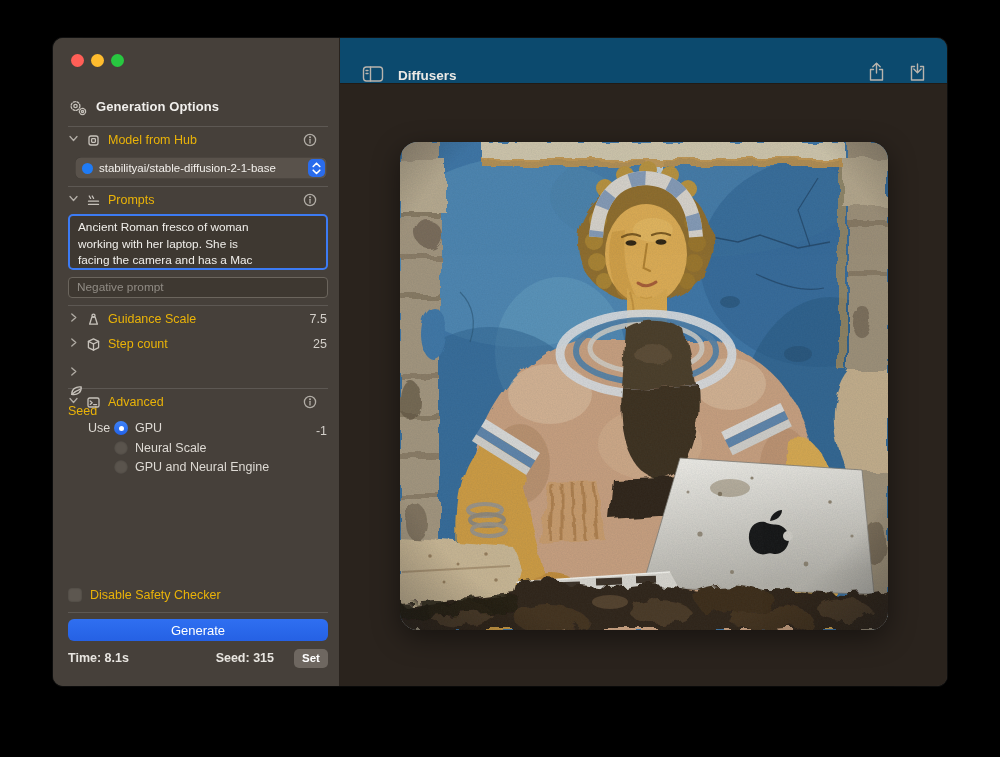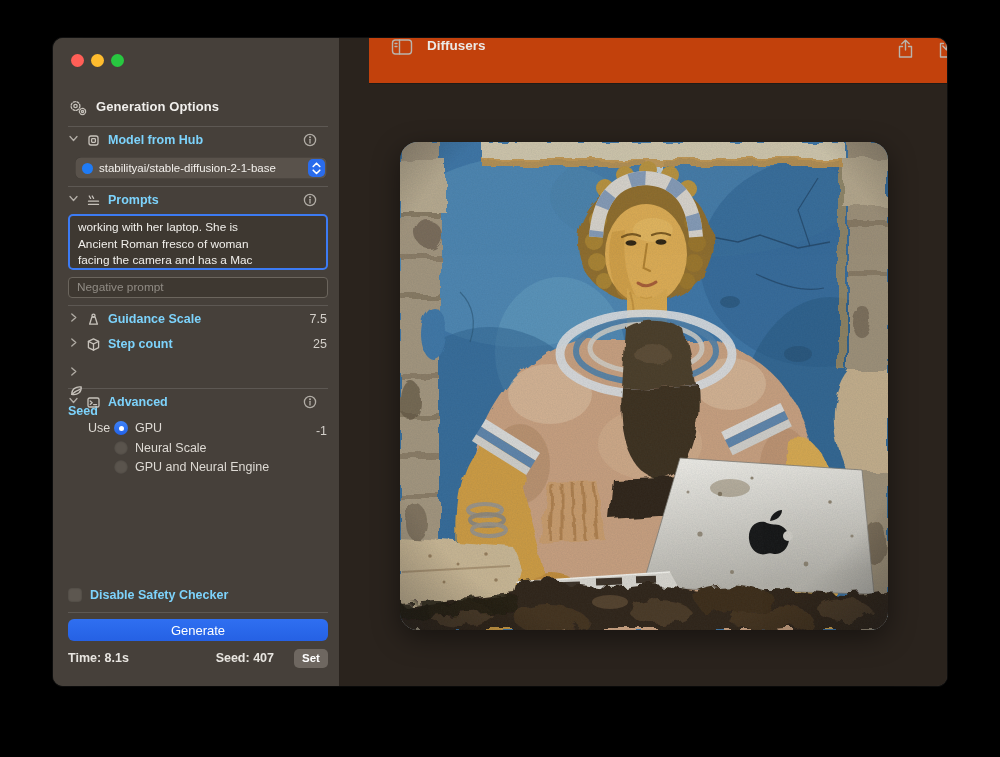--- a/index.html
+++ b/index.html
@@ -14,21 +14,21 @@
   .sidebar { position:absolute; left:0; top:0; width:287px; height:100%;
     background:#46403a; border-right:1px solid #28221d; }
   .traffic { position:absolute; left:18px; top:16px; display:flex; gap:7px; }
   .dot { width:13px; height:13px; border-radius:50%; }
 
   .srow { position:absolute; left:15px; width:259px; display:flex; align-items:flex-start;
     gap:6px; color:#dedad4; font-size:12.5px; }
   .divider { position:absolute; left:15px; width:260px; height:1px;
     background:rgba(255,255,255,.13); }
   .hdr-title { font-weight:bold; font-size:13px; color:#f1efec; letter-spacing:.1px; }
-  .sec-label { color:#7dd3fc;font-weight:bold; }
+  .sec-label { color:#eab308; }
   .param-value { margin-left:auto; color:#d3cfc9; font-size:12.5px; }
   .chev { width:11px; display:flex; justify-content:center; flex:none; }
   .sicon { width:17px; display:flex; justify-content:center; flex:none; }
   .info { margin-left:auto; margin-right:10px; display:flex; flex:none; }
   svg.ic { stroke:#c7c2bb; fill:none; stroke-width:1.3; stroke-linecap:round; stroke-linejoin:round; }
   svg.ic-dim { stroke:#b2ada6; }
 
   .gears { position:relative; width:22px; height:18px; flex:none; }
 
   .dropdown { position:absolute; left:22px; top:119px; width:252px; height:22px;
@@ -65,21 +65,21 @@
 
   .status-row { position:absolute; left:15px; top:610px; width:260px; height:20px;
     display:flex; align-items:center; color:#e8e5e0; font-size:12.5px; font-weight:bold;gap:12px; }
   .set-btn { width:34px; height:19px; background:#6e6760; border:none; border-radius:5px;
     color:#fff; font-size:11.5px; font-weight:bold; font-family:inherit; margin-left:8px;
     display:flex; align-items:center; justify-content:center; cursor:default; }
 
   
   .main { position:absolute; left:287px; top:0; width:607px; height:100%; background:#2a231d; }
   .main-titlebar { position:absolute; left:0; top:0; width:100%; height:46px;
-    background:#c2410c; border-bottom:1px solid #201b16; display:flex; align-items:flex-start;margin-left:29px; }
+    background:#0c4a6e; border-bottom:1px solid #201b16; display:flex; align-items:flex-end; }
   .mt-title { color:#ebe9e5; font-weight:bold; font-size:13.5px; margin-left:14px; }
   .tb-btn { background:none; border:none; padding:0; display:flex; cursor:default; }
   .toggle-btn { margin-left:22px; }
   .share-btn { margin-left:auto; }
   .save-btn { margin-left:22px; margin-right:20px; }
 
   .gen-image { position:absolute; left:60px; top:104px; width:488px; height:488px;
     border-radius:18px; overflow:hidden; box-shadow:0 8px 28px rgba(0,0,0,.45); }
 </style>
 </head>
@@ -159,22 +159,22 @@
       <span class="sec-label">Prompts</span>
       <span class="info">
         <svg class="ic ic-dim" width="14" height="14" viewBox="0 0 14 14">
           <circle cx="7" cy="7" r="5.6"></circle>
             <line x1="7" y1="6.3" x2="7" y2="10"></line>
             <circle cx="7" cy="4.2" r="0.4" fill="#b2ada6"></circle>
         </svg>
       </span>
     </div>
     <div class="prompt-box">
+      <div>Ancient Roman fresco of woman</div>
       <div>working with her laptop. She is</div>
-      <div>Ancient Roman fresco of woman</div>
       <div>facing the camera and has a Mac</div>
     </div>
     <div class="neg-box">
       <span>Negative prompt</span>
     </div>
     <div class="divider" style="top:267px"></div>
 
     <div class="srow" style="top:274px; height:18px;">
       <span class="chev">
         <svg class="ic ic-dim" width="11" height="11" viewBox="0 0 11 11">
@@ -267,21 +267,21 @@
       <span class="sec-label">Disable Safety Checker</span>
     </div>
     <div class="divider" style="top:574px"></div>
 
     <button class="generate-btn">
       <span>Generate</span>
     </button>
 
     <div class="status-row">
       <span>Time: 8.1s</span>
-      <span style="margin-left:auto">Seed: 407</span>
+      <span style="margin-left:auto">Seed: 315</span>
       <button class="set-btn">
         <span>Set</span>
       </button>
     </div>
   </div>
 
   <div class="main">
     <div class="main-titlebar">
       <button class="tb-btn toggle-btn">
         <svg class="ic" width="22" height="18" viewBox="0 0 22 18" style="stroke:#b9b4ad;stroke-width:1.4">

